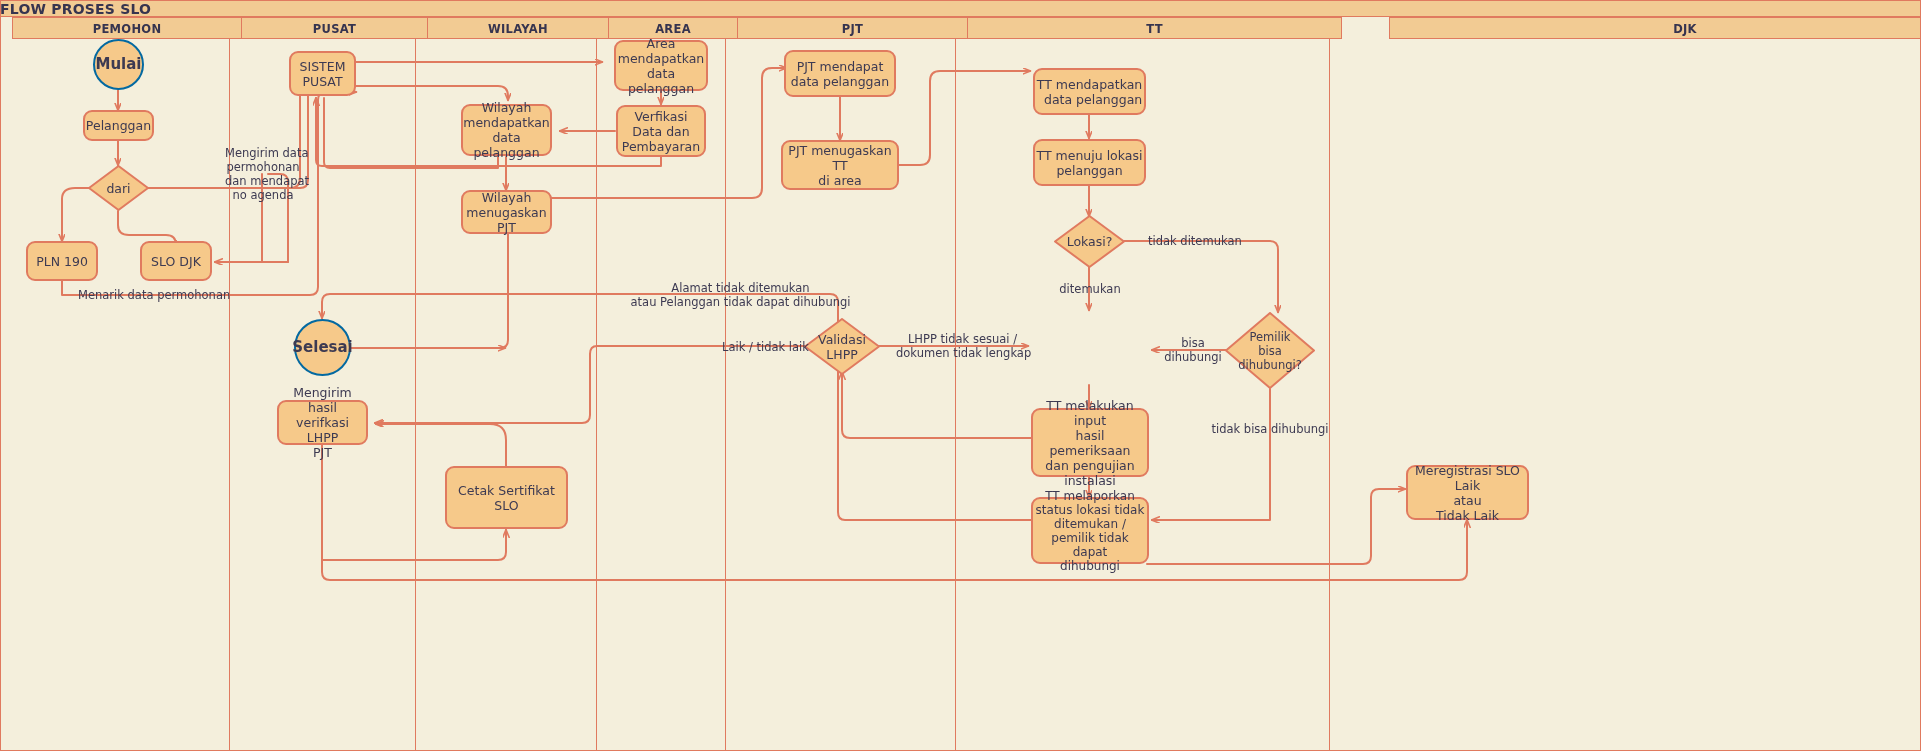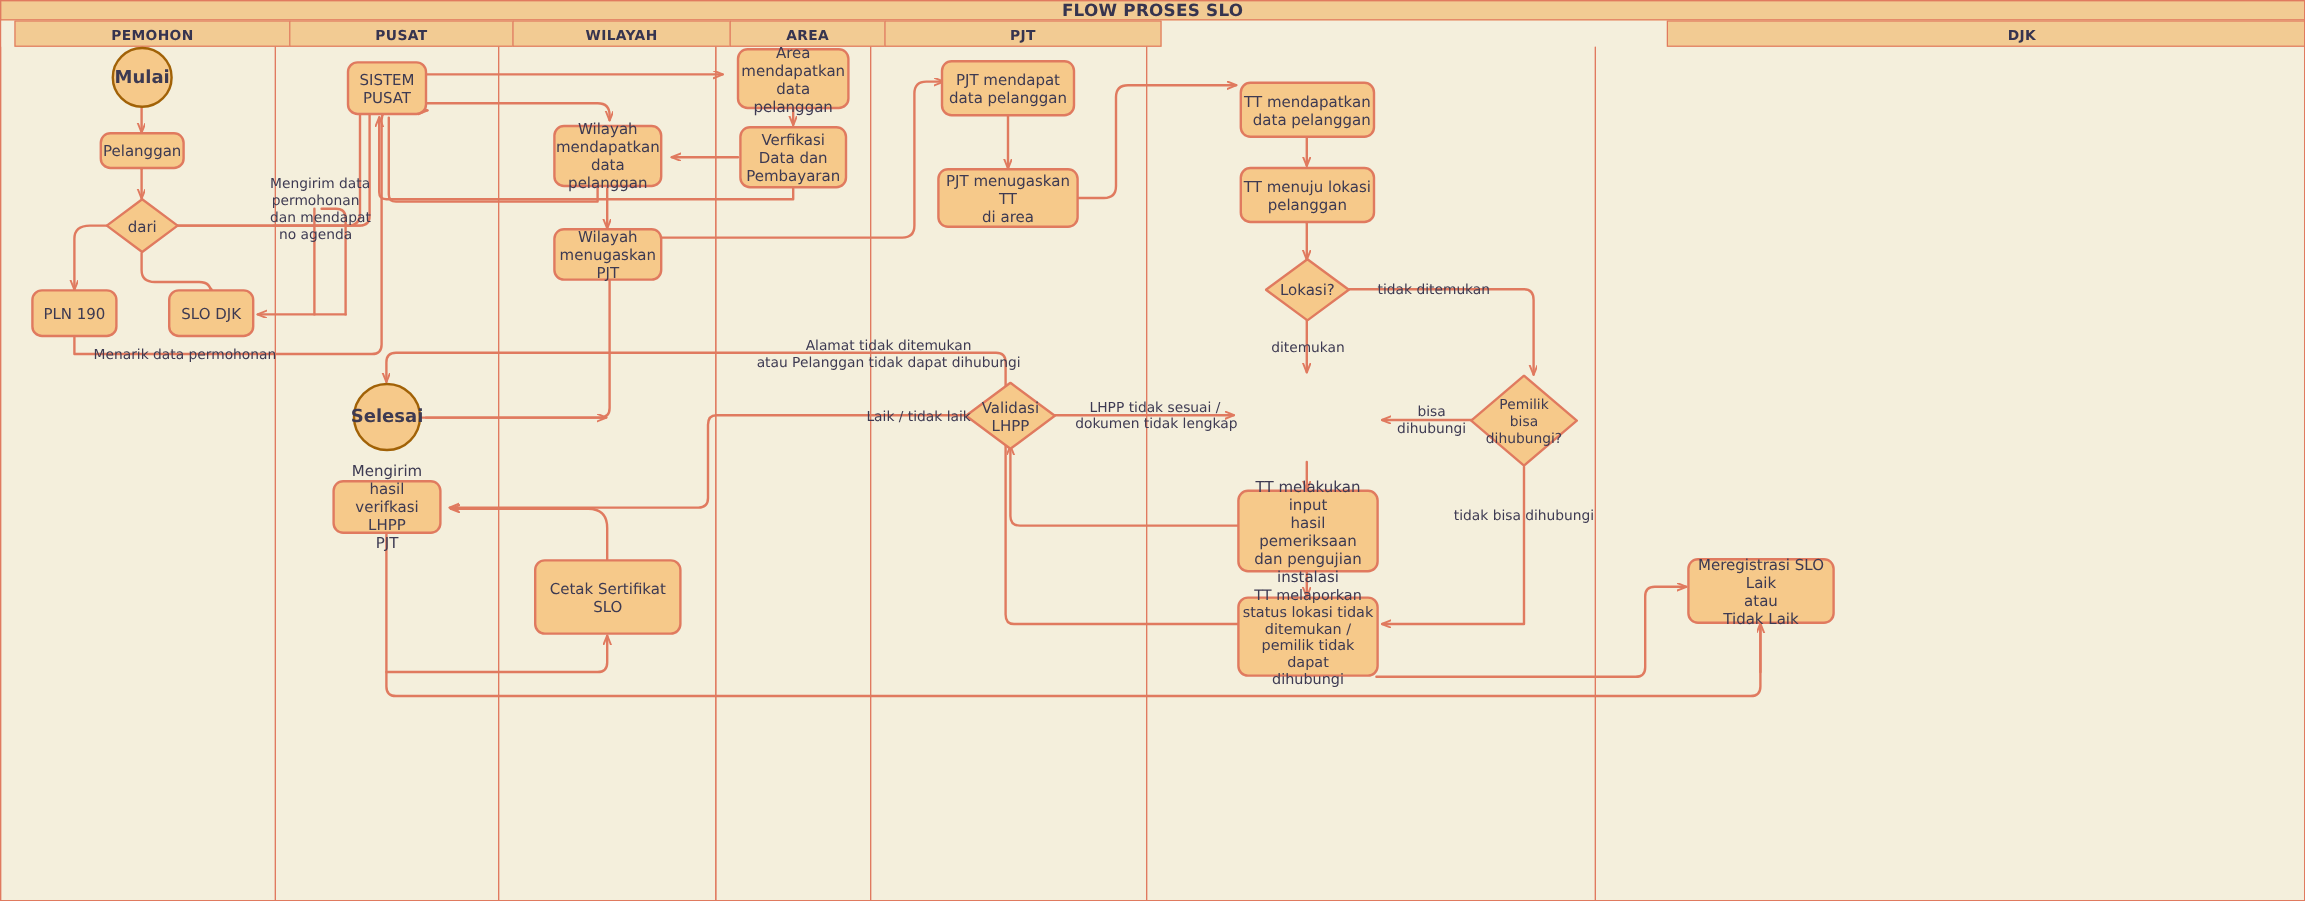--- a/index.html
+++ b/index.html
@@ -1,34 +1,34 @@
 <!DOCTYPE html>
 <html><head>
 <meta charset="utf-8">
 <style>
   html,body{margin:0;padding:0;background:#ffffff;}
   body{font-family:"DejaVu Sans","Liberation Sans",sans-serif;}
   #canvas{position:relative;width:1921px;height:751px;background:#f4efdc;overflow:hidden;}
 
   
   .title-band{position:absolute;left:0;top:0;width:1921px;height:17px;background:#f2cb93;border:1px solid #e07a5f;box-sizing:border-box;}
-  .chart-title{position:absolute;left:0;top:0;width:1921px;height:18px;line-height:18px;text-align:center;
+  .chart-title{position:absolute;left:0;top:0;width:1921px;height:18px;line-height:18px;text-align:left;
     font-weight:bold;font-size:14px;color:#36344f;letter-spacing:.2px;}
   .lane-header-row{position:absolute;left:12px;top:17px;height:22px;width:1921px;padding-left:22px;}
   .lane-head{position:absolute;top:0;height:22px;line-height:22px;background:#f2cb93;border:1px solid #e07a5f;
     box-sizing:border-box;text-align:center;font-weight:bold;font-size:11.5px;color:#36344f;letter-spacing:.3px;}
   .lane-body{position:absolute;top:39px;height:712px;border-left:1px solid #e07a5f;border-right:1px solid #e07a5f;
     box-sizing:border-box;}
   .outer-frame{position:absolute;left:0;top:0;width:1921px;height:751px;border:1px solid #e07a5f;box-sizing:border-box;pointer-events:none;}
 
   
   .node{position:absolute;box-sizing:border-box;display:flex;align-items:center;justify-content:center;
     text-align:center;color:#3d3a52;font-size:12.5px;line-height:15px;}
   .proc{background:#f6c98a;border:2px solid #e07a5f;border-radius:9px;}
-  .term{background:#f6c98a;border:2px solid #a16207;border-radius:50%;font-weight:bold;font-size:15px;}
+  .term{background:#f6c98a;border:2px solid #0369a1;border-radius:50%;font-weight:bold;font-size:15px;}
   .dec-wrap{position:absolute;}
   .dec-wrap svg{position:absolute;left:0;top:0;}
   .dec-label{position:absolute;left:0;top:0;width:100%;height:100%;display:flex;align-items:center;
     justify-content:center;text-align:center;color:#3d3a52;font-size:12.5px;line-height:15px;}
 
   
   .elabel{position:absolute;color:#3d3a52;font-size:11.5px;line-height:14px;text-align:center;white-space:pre;}
 
   #edges{position:absolute;left:0;top:0;width:1921px;height:751px;}
 </style>
@@ -39,20 +39,21 @@
 
   <div class="title-band"></div>
   <div class="chart-title">FLOW PROSES SLO</div>
 
   <div class="lane-header-row">
     <div class="lane-head" style="left:0;width:230px;">PEMOHON</div>
     <div class="lane-head" style="left:229px;width:187px;">PUSAT</div>
     <div class="lane-head" style="left:415px;width:182px;">WILAYAH</div>
     <div class="lane-head" style="left:596px;width:130px;">AREA</div>
     <div class="lane-head" style="left:725px;width:231px;">PJT</div>
+    <div class="lane-head" style="left:955px;width:375px;">TT</div>
     <div class="lane-head" style="left:1329px;width:592px;margin-left:48px;">DJK</div>
   </div>
 
   <div class="lane-body" style="left:0;width:230px;"></div>
   <div class="lane-body" style="left:229px;width:187px;"></div>
   <div class="lane-body" style="left:415px;width:182px;"></div>
   <div class="lane-body" style="left:596px;width:130px;"></div>
   <div class="lane-body" style="left:725px;width:231px;"></div>
   <div class="lane-body" style="left:955px;width:375px;"></div>
   <div class="lane-body" style="left:1329px;width:592px;"></div>

